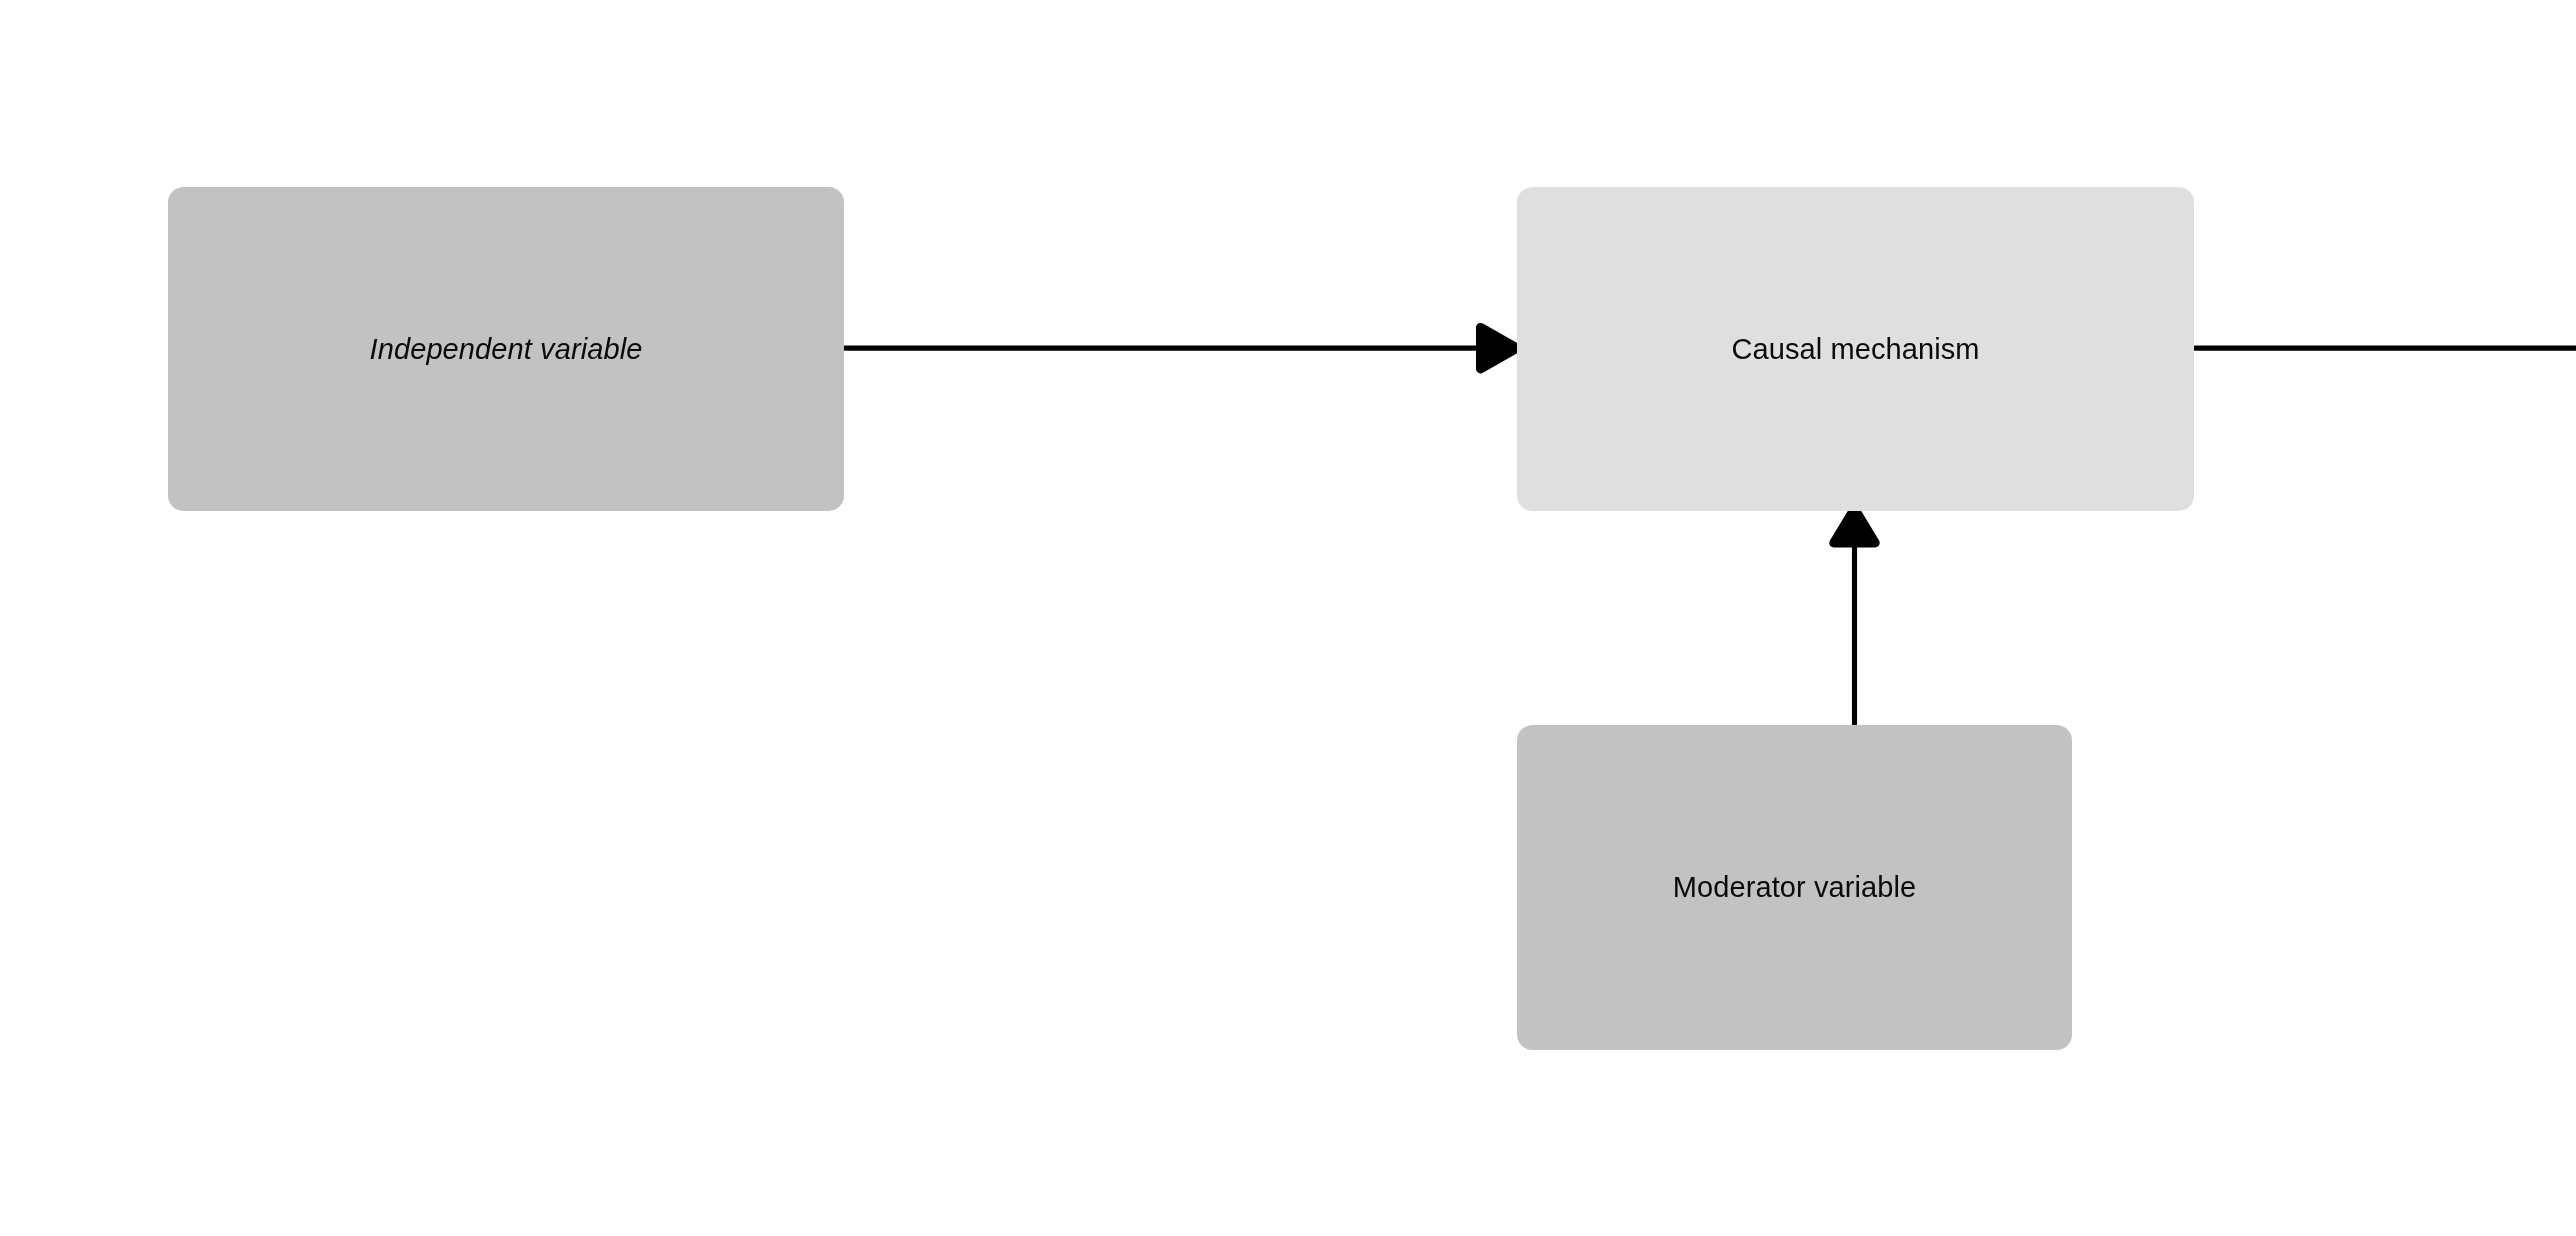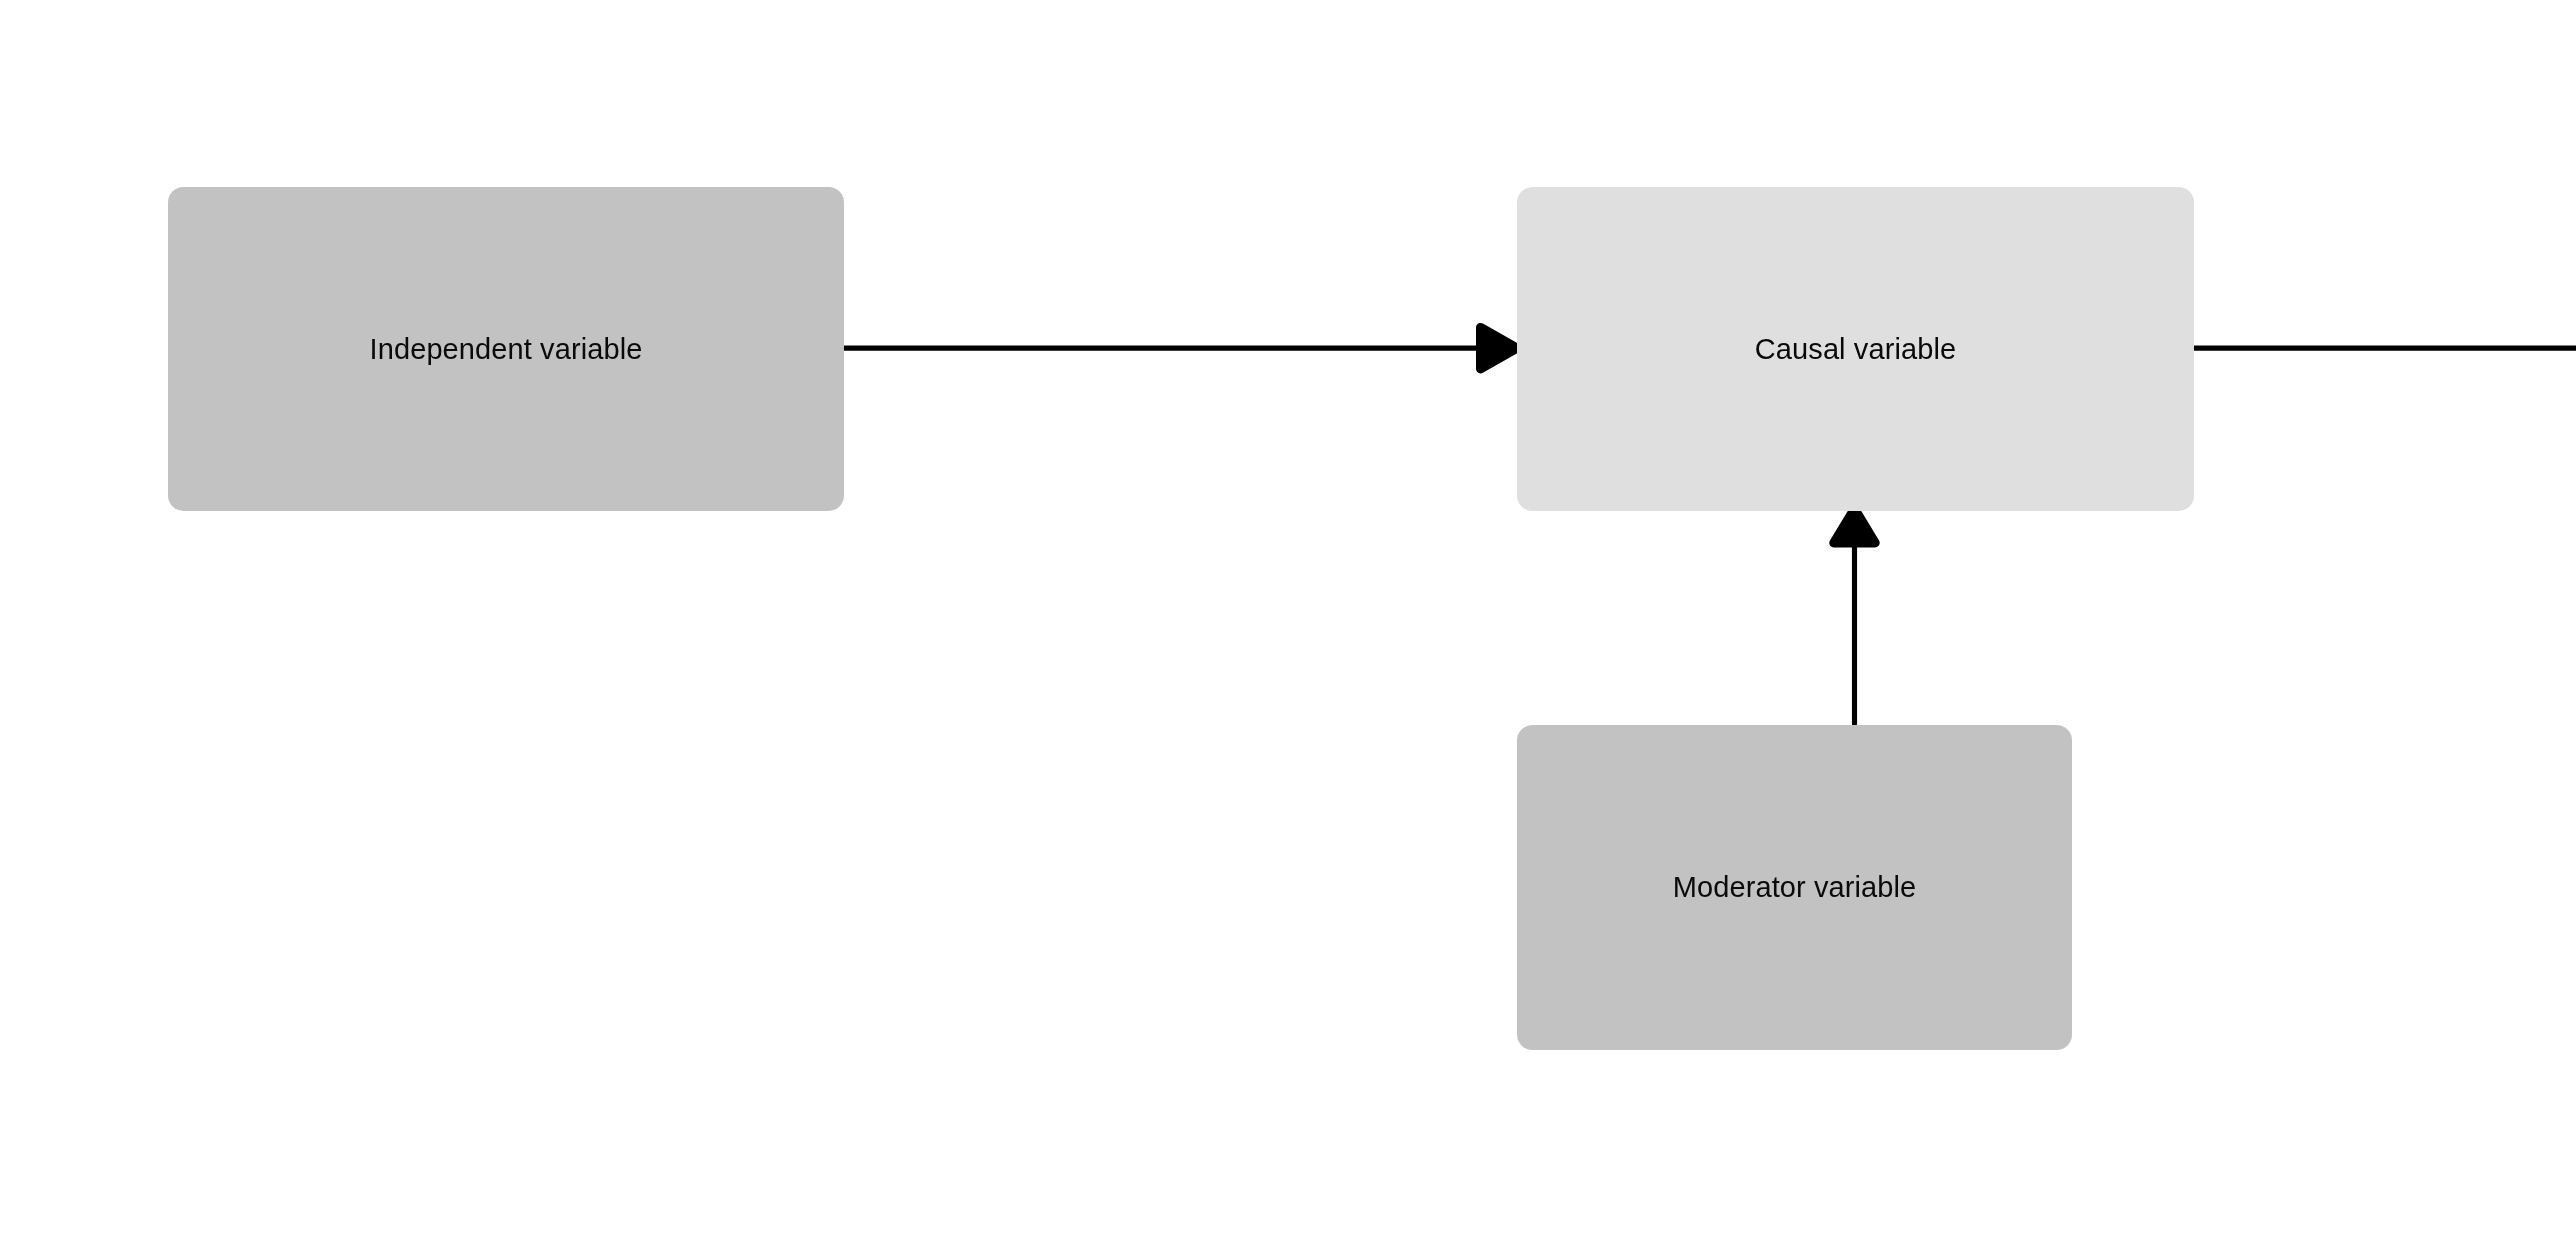--- a/index.html
+++ b/index.html
@@ -73,26 +73,26 @@
       <line x1="4256" y1="676" x2="5498" y2="676" stroke="#000000" stroke-width="10" stroke-linecap="round"></line>
       <polygon points="5494,636 5494,716 5564,676" fill="#000000" stroke="#000000" stroke-width="18" stroke-linejoin="round"></polygon>
     </g>
 
     <g>
       <line x1="3600" y1="1405" x2="3600" y2="1056" stroke="#000000" stroke-width="10" stroke-linecap="round"></line>
       <polygon points="3560,1054 3640,1054 3600,988" fill="#000000" stroke="#000000" stroke-width="18" stroke-linejoin="round"></polygon>
     </g>
   </svg>
 
-  <div class="node" id="node-independent" style="left: 168px; top: 187px; width: 676px; height: 324px; background: rgb(194, 194, 194); border-radius: 15.5px;">
+  <div class="node" id="node-independent" style="left: 168px; top: 187px; width: 676px; height: 324px; background: rgb(194, 194, 194); border-radius: 15.5px; font-style: italic;">
     <span class="node-label" style="color: rgb(10, 10, 10);">Independent variable</span>
   </div>
 
   <div class="node" id="node-causal" style="left: 1517px; top: 187px; width: 677px; height: 324px; background: rgb(223, 223, 223); border-radius: 15.5px;">
-    <span class="node-label" style="color: rgb(10, 10, 10);">Causal variable</span>
+    <span class="node-label" style="color: rgb(10, 10, 10);">Causal mechanism</span>
   </div>
 
   <div class="node" id="node-moderator" style="left: 1517px; top: 725px; width: 555px; height: 325px; background: rgb(194, 194, 194); border-radius: 15.5px;">
     <span class="node-label" style="color: rgb(10, 10, 10);">Moderator variable</span>
   </div>
 
 </div>
 
 
 </body></html>

